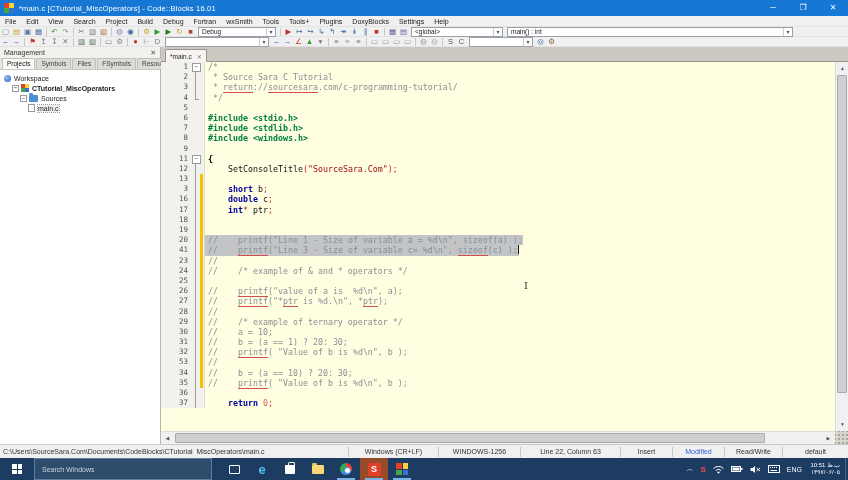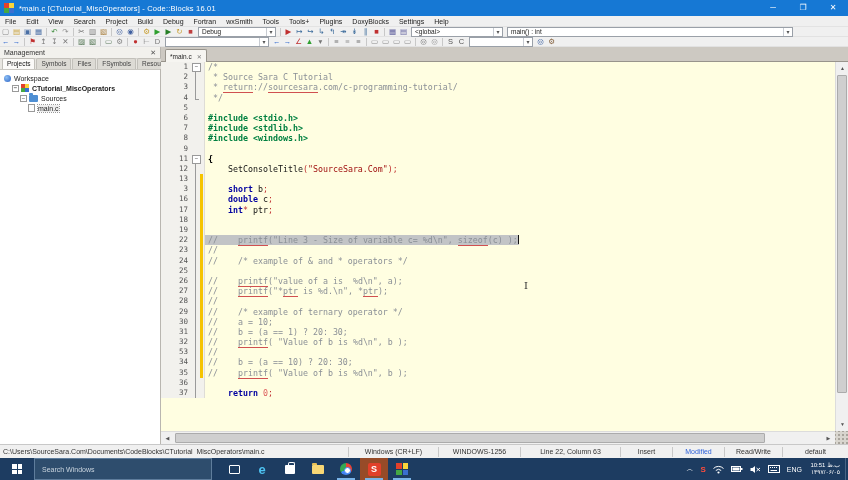--- a/index.html
+++ b/index.html
@@ -449,21 +449,29 @@
             </div>
             <div class="row">
               <div class="gut">
                 <div class="ln">19</div>
                 <div class="fold v"></div>
                 <div class="chg on"></div>
               </div>
             </div>
             <div class="row">
               <div class="gut">
-                <div class="ln">22</div>
+                <div class="ln">20</div>
+                <div class="fold v"></div>
+                <div class="chg on"></div>
+              </div>
+              <div class="linetext sel"><span class="c-cm">//    </span><span class="c-cmu">printf</span><span class="c-cm">("Line 1 - Size of variable a = %d\n", </span><span class="c-cmu">sizeof</span><span class="c-cm">(a) );</span></div>
+            </div>
+            <div class="row">
+              <div class="gut">
+                <div class="ln">41</div>
                 <div class="fold v"></div>
                 <div class="chg on"></div>
               </div>
               <div class="linetext sel"><span class="c-cm">//    </span><span class="c-cmu">printf</span><span class="c-cm">("Line 3 - Size of variable c= %d\n", </span><span class="c-cmu">sizeof</span><span class="c-cm">(c) );</span><span class="caret"></span></div>
             </div>
             <div class="row">
               <div class="gut">
                 <div class="ln">23</div>
                 <div class="fold v"></div>
                 <div class="chg on"></div>

